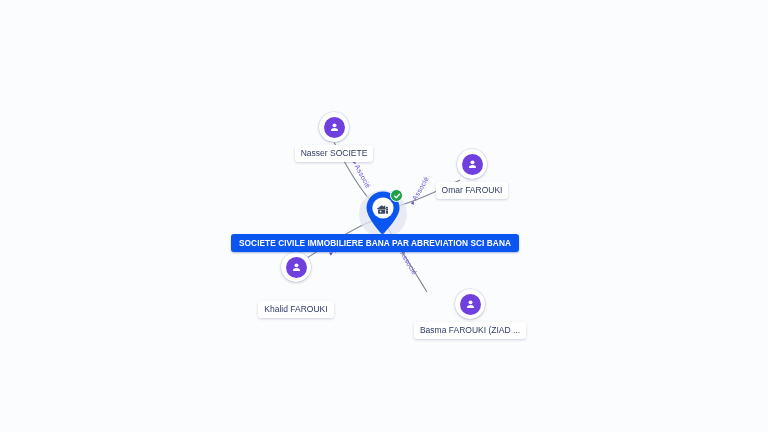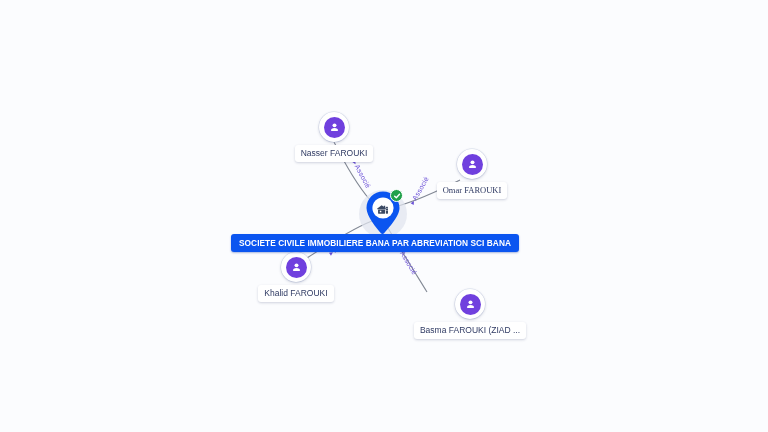--- a/index.html
+++ b/index.html
@@ -184,36 +184,36 @@
 
   <div class="node" style="left:298px; top:112px; width:72px;">
     <div class="person-badge">
       <div class="person-avatar">
         <svg width="13" height="13" viewBox="0 0 24 24" fill="#ffffff">
           <circle cx="12" cy="8" r="3.6"></circle>
           <path d="M12 13c-4.1 0-6.6 2.2-6.6 4.3 0 .9 1 1.3 2.2 1.3h8.8c1.2 0 2.2-.4 2.2-1.3C18.6 15.2 16.1 13 12 13z"></path>
         </svg>
       </div>
     </div>
-    <div class="node-label">Nasser FAROUKI</div>
-  </div>
-
-  <div class="node" style="left:437px; top:149px; width:70px;font-family:Liberation Serif, serif;">
+    <div class="node-label">Nasser SOCIETE</div>
+  </div>
+
+  <div class="node" style="left:437px; top:149px; width:70px;">
     <div class="person-badge">
       <div class="person-avatar">
         <svg width="13" height="13" viewBox="0 0 24 24" fill="#ffffff">
           <circle cx="12" cy="8" r="3.6"></circle>
           <path d="M12 13c-4.1 0-6.6 2.2-6.6 4.3 0 .9 1 1.3 2.2 1.3h8.8c1.2 0 2.2-.4 2.2-1.3C18.6 15.2 16.1 13 12 13z"></path>
         </svg>
       </div>
     </div>
     <div class="node-label">Omar FAROUKI</div>
   </div>
 
-  <div class="node" style="left:259px; top:252px; width:74px;">
+  <div class="node" style="left:259px; top:252px; width:74px;gap:16px;">
     <div class="person-badge">
       <div class="person-avatar">
         <svg width="13" height="13" viewBox="0 0 24 24" fill="#ffffff">
           <circle cx="12" cy="8" r="3.6"></circle>
           <path d="M12 13c-4.1 0-6.6 2.2-6.6 4.3 0 .9 1 1.3 2.2 1.3h8.8c1.2 0 2.2-.4 2.2-1.3C18.6 15.2 16.1 13 12 13z"></path>
         </svg>
       </div>
     </div>
     <div class="node-label">Khalid FAROUKI</div>
   </div>

